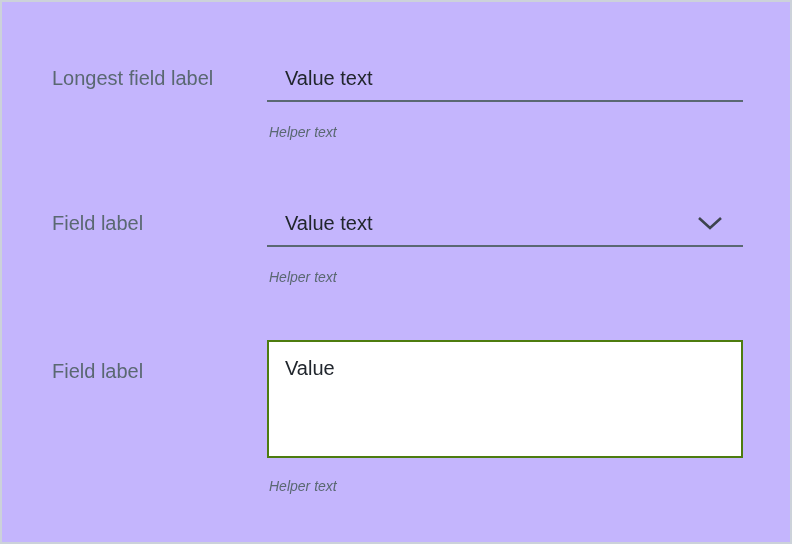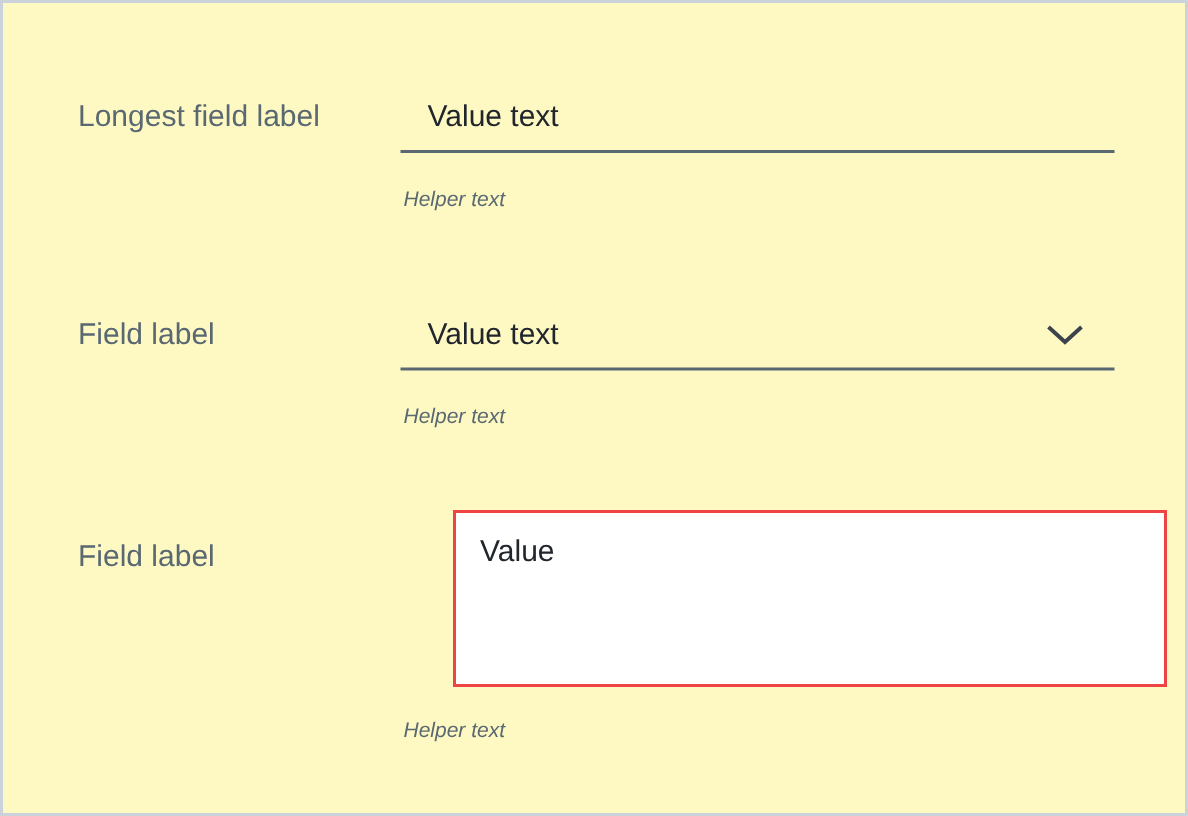--- a/index.html
+++ b/index.html
@@ -3,21 +3,21 @@
 <meta charset="utf-8">
 <style>
   * { box-sizing: border-box; margin: 0; padding: 0; }
   html, body { background: #ffffff; }
   body {
     font-family: "Liberation Sans", "DejaVu Sans", sans-serif;
     width: 792px; height: 544px;
   }
   .frame {
     width: 792px; height: 544px;
-    background: #fef9c3;
+    background: #c4b5fd;
     border: 2px solid #ccd2da;
     padding: 0 47px 0 50px;
     overflow: hidden;
   }
   .row { display: flex; align-items: flex-start; }
   .row-1 { margin-top: 62px; }
   .row-2 { margin-top: 67px; }
   .row-3 { margin-top: 53px; }
   .field-label {
     width: 215px; flex-shrink: 0;
@@ -48,26 +48,25 @@
   .chevron {
     position: absolute; right: 20px; top: 7px;
     width: 26px; height: 14px;
     pointer-events: none;
   }
   .textarea-input {
     display: block; width: 100%; height: 118px;
     font: inherit; font-size: 20px; line-height: 28px;
     color: #21262d;
     background: #ffffff;
-    border: 2px solid #ef4444;
+    border: 2px solid #4d7c0f;
     border-radius: 0;
     padding: 12px 16px;
     resize: none; outline: none;
     overflow: hidden;
-    margin-left: 35px;
   }
   .helper-text {
     margin-top: 20px;
     font-size: 14px; line-height: 20px;
     font-style: italic;
     color: #5a6872;
     padding-left: 2px;
   }
   .row-3 .helper-text { margin-top: 18px; }
 </style>

